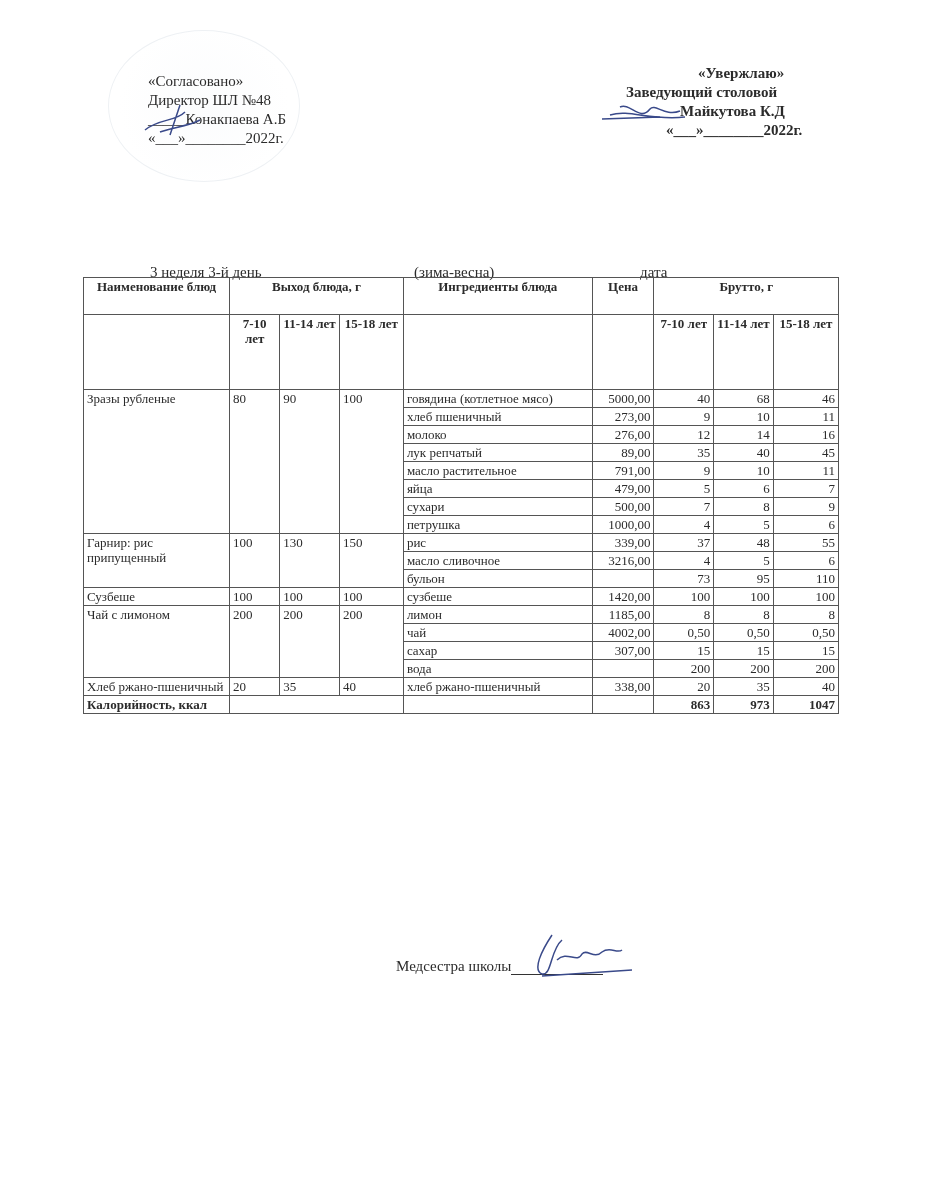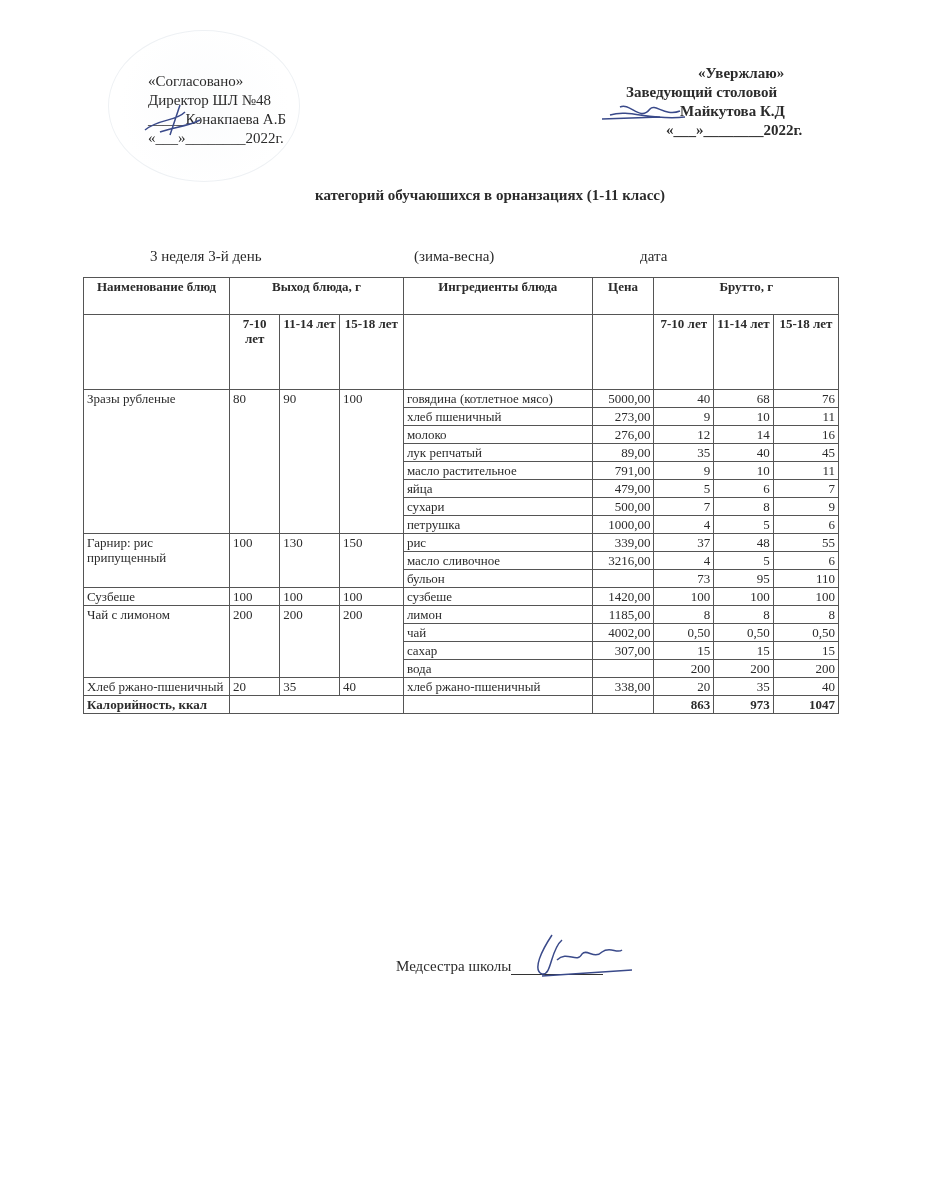--- a/index.html
+++ b/index.html
@@ -9,21 +9,21 @@
            border-radius:50%; border:1px solid #eef1f4; background:radial-gradient(circle,#fbfcfd 0%,#fff 70%); }
   .approve-left { position:absolute; left:148px; top:72px; font-weight:normal; font-size:15px; line-height:19px; }
   .approve-right { position:absolute; left:626px; top:64px; font-weight:bold; font-size:15px; line-height:19px; }
   .approve-right .l0 { padding-left:72px; }
   .approve-right .l2 { padding-left:54px; }
   .approve-right .l3 { padding-left:40px; }
   .sig1 { position:absolute; left:140px; top:100px; }
   .sig2 { position:absolute; left:600px; top:97px; }
   .title { position:absolute; left:140px; top:186px; width:700px; text-align:center;
            font-weight:bold; font-size:15px; line-height:19px; }
-  .meta { position:absolute; top:248px; font-size:15px; }
+  .meta { position:absolute; top:264px; font-size:15px; }
   table { position:absolute; left:83px; top:277px; border-collapse:collapse; width:756px;
           font-size:13px; table-layout:fixed; }
   td, th { border:1px solid #555; padding:1px 3px; vertical-align:top; line-height:15px; }
   th { font-weight:bold; text-align:center; }
   td.num { text-align:right; }
   td.c { text-align:left; }
   td.bold { font-weight:bold; }
   .nurse { position:absolute; left:396px; top:958px; font-size:15px; }
   .nurse-line { display:inline-block; width:92px; border-bottom:1px solid #333; height:14px; vertical-align:bottom; }
   .sig3 { position:absolute; left:522px; top:930px; }
@@ -47,21 +47,20 @@
   <div class="l0">«Увержлаю»</div>
   <div>Заведующий столовой</div>
   <div class="l2">Майкутова К.Д</div>
   <div class="l3">«___»________2022г.</div>
 </div>
 <svg class="sig2" width="90" height="30">
   <path d="M2 22 L60 20 M20 10 C30 5, 40 25, 50 12 C55 6, 65 20, 80 14 M10 18 C30 12, 50 24, 85 20" stroke="#3a4a8a" stroke-width="1.5" fill="none"></path>
 </svg>
 
 <div class="title">
-  <div>категорий обучаюшихся в орнанзациях (1-11 класс)</div>
 </div>
 
 <div class="meta" style="left:150px">3 неделя 3-й день</div>
 <div class="meta" style="left:414px">(зима-весна)</div>
 <div class="meta" style="left:640px">дата</div>
 
 <table>
   <colgroup>
     <col style="width:137px">
       <col style="width:47px">
@@ -96,21 +95,21 @@
   <tbody id="menu-body">
       <tr>
         <td rowspan="8">Зразы рубленые</td>
         <td class="c" rowspan="8">80</td>
         <td class="c" rowspan="8">90</td>
         <td class="c" rowspan="8">100</td>
         <td>говядина (котлетное мясо)</td>
         <td class="num">5000,00</td>
         <td class="num">40</td>
         <td class="num">68</td>
-        <td class="num">76</td>
+        <td class="num">46</td>
       </tr>
       <tr>
         <td>хлеб пшеничный</td>
         <td class="num">273,00</td>
         <td class="num">9</td>
         <td class="num">10</td>
         <td class="num">11</td>
       </tr>
       <tr>
         <td>молоко</td>

